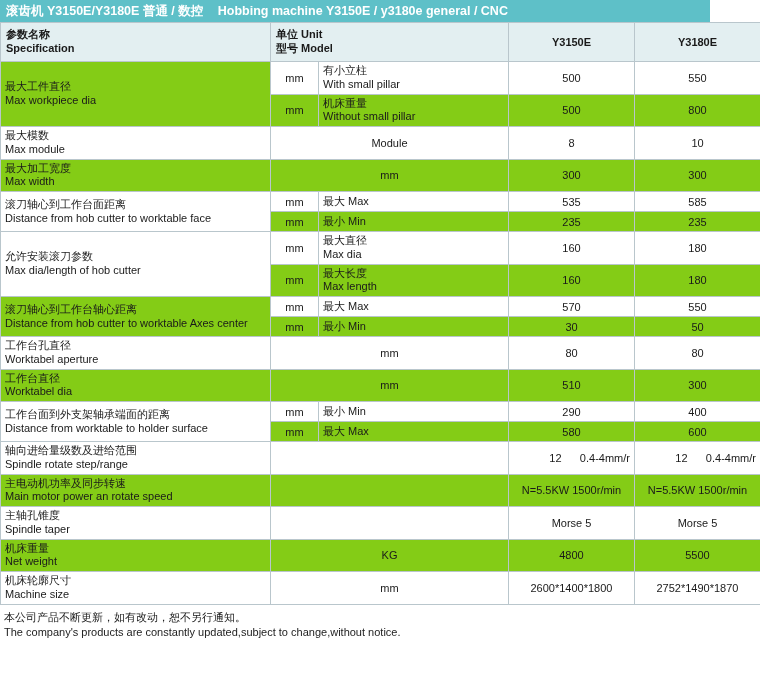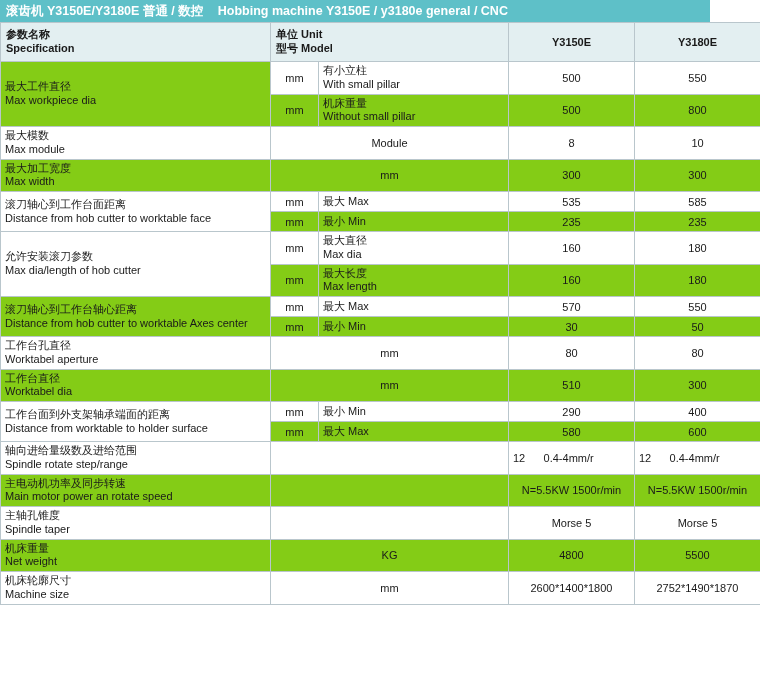--- a/index.html
+++ b/index.html
@@ -67,21 +67,21 @@
   }
   .cell-center { text-align: left; }
   .cn { display: block; line-height: 1.25; }
   .en { display: block; line-height: 1.25; }
   .rowbg-a { background: #ffffff; }
   .rowbg-b { background: #84cc16; }
   .unit-cell { text-align: center; margin-left: 26px; }
   .val { text-align: center; }
 
   .spindle-val {
-    text-align: left;
+    text-align: right;
     white-space: pre;
   }
 
   .footer {
     padding: 5px 4px 0 4px;
     font-size: 11px;
     line-height: 1.45;
     color: #222;
   }
   .footer div { white-space: nowrap; }
@@ -303,14 +303,18 @@
           <span class="en">Machine size</span>
         </td>
         <td class="unit-cell rowbg-a" colspan="2">mm</td>
         <td class="val rowbg-a">2600*1400*1800</td>
         <td class="val rowbg-a">2752*1490*1870</td>
       </tr>
 
     </tbody>
   </table>
 
+  <div class="footer">
+    <div>本公司产品不断更新，如有改动，恕不另行通知。</div>
+    <div>The company's products are constantly updated,subject to change,without notice.</div>
+  </div>
 
 </div>
 
 </body></html>

